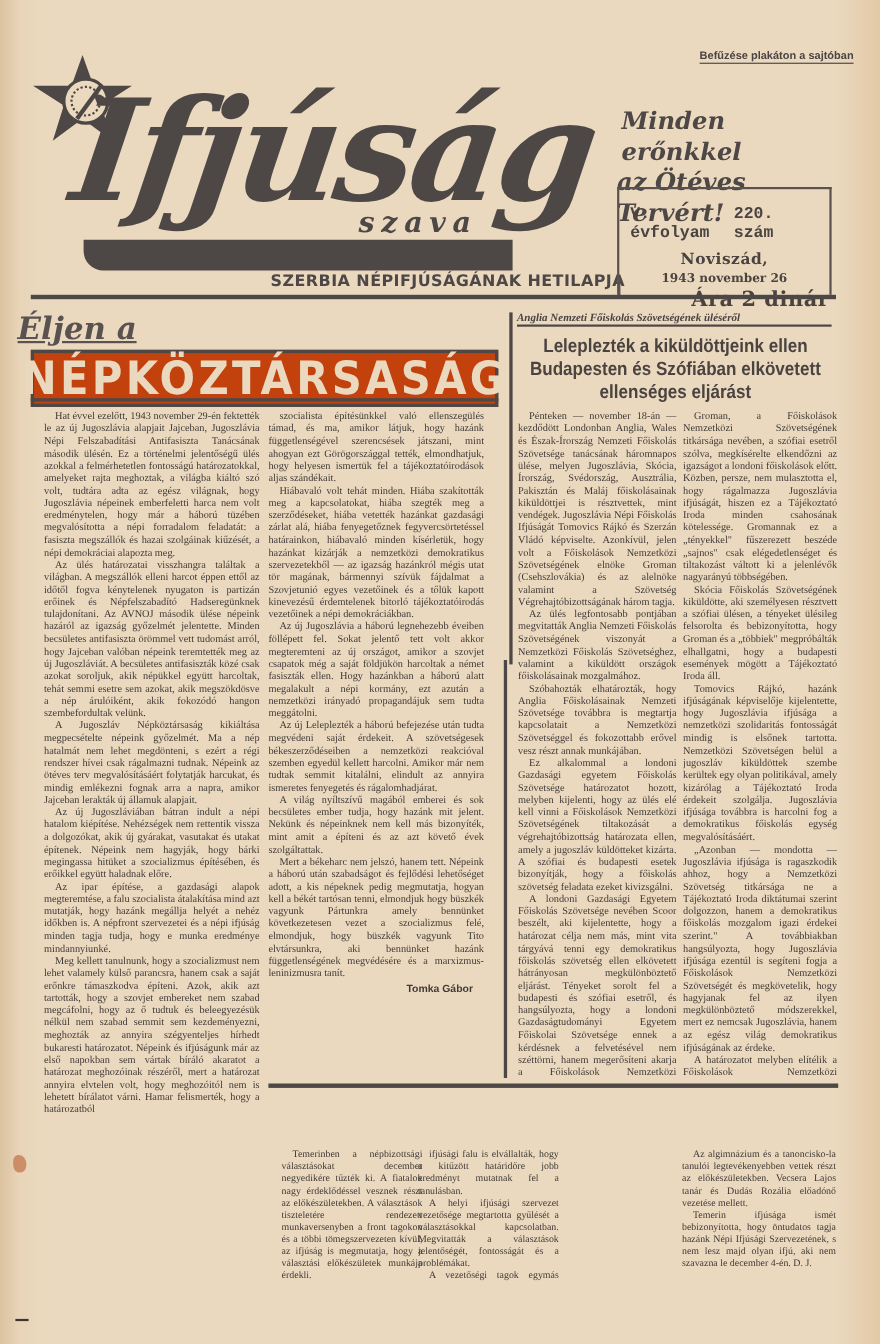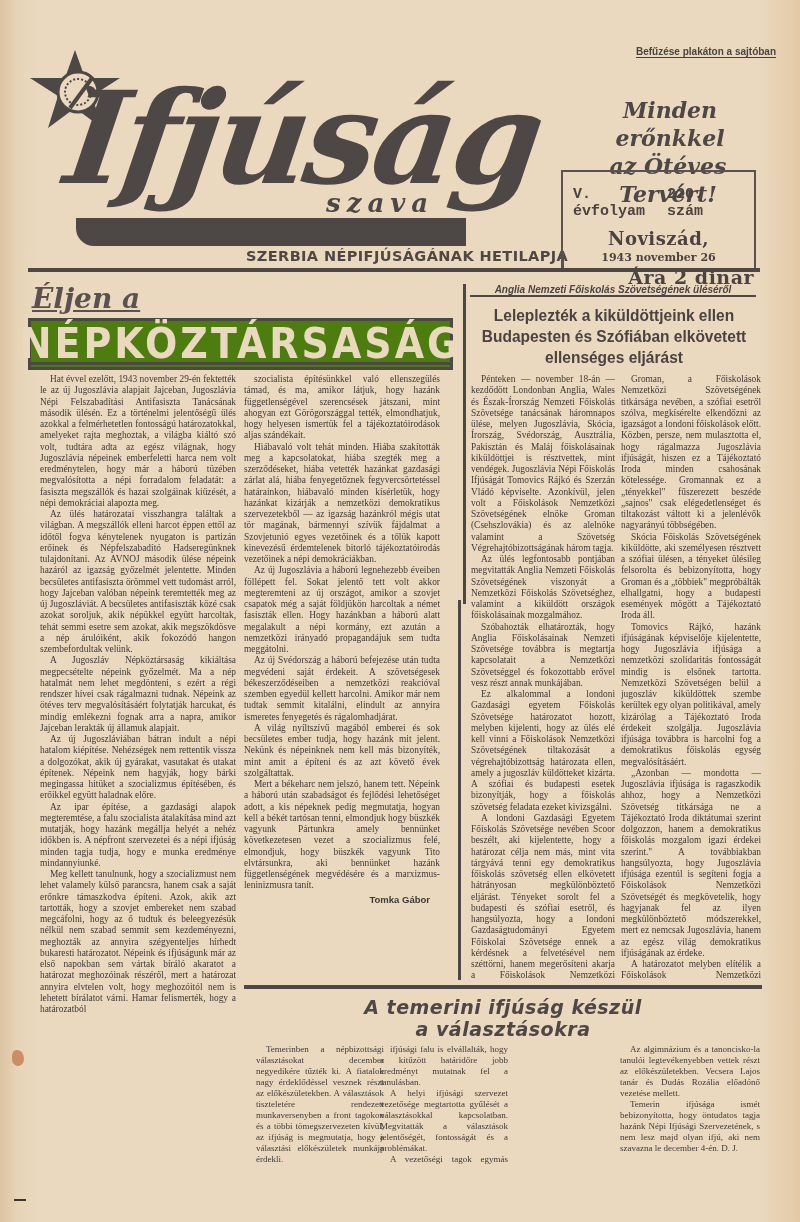--- a/index.html
+++ b/index.html
@@ -39,62 +39,62 @@
     color: #4d4746; letter-spacing: 0.4px;
   }
   .top-note {
     position: absolute; left: 636px; top: 46px;
     font-family: "Liberation Sans", sans-serif; font-weight: bold; font-size: 10px;
     color: #4b4444; border-bottom: 1px solid #404040;
   }
   .slogan {
     position: absolute; left: 565px; top: 96px; width: 210px;
     font-family: "DejaVu Serif", serif; font-style: italic; font-weight: bold;
-    font-size: 22px; line-height: 28px; color: #4d4746; text-align: center;
+    font-size: 22px; line-height: 28px; color: #4d4746; text-align: left;
   }
   .slogan span { display: block; }
   .slogan .l2 { margin-left: -4px; }
 
   .infobox {
     position: absolute; left: 561px; top: 170px; width: 195px; height: 98px;
     border: 2px solid #5a5250; border-bottom: none;
   }
   .infobox .row1 { display: flex; justify-content: space-between; padding: 14px 10px 0 10px;
     font-family: Liberation Mono, monospace; font-weight: bold; font-size: 15px; }
-  .infobox .place { text-align: center; margin-top: 8px; font-family: "DejaVu Serif", serif; font-weight: bold; font-size: 18px; letter-spacing: 0.5px; }
+  .infobox .place { text-align: center; margin-top: 8px; font-family: "DejaVu Serif", serif; font-weight: bold; font-size: 14px; letter-spacing: 0.5px; }
   .infobox .date { text-align: center; margin-top: 2px; font-family: "DejaVu Serif", serif; font-weight: bold; font-size: 11px; }
   .infobox .price { text-align: right; margin-top: 2px; font-family: "DejaVu Serif", serif; font-weight: bold; font-size: 19px; letter-spacing: 0.5px; }
 
   .rule-mast { position: absolute; left: 28px; top: 268px; width: 732px; height: 4px; background: #4d4746; }
   .vsep-mast { position: absolute; left: 562px; top: 252px; width: 2px; height: 18px; background: #5a5250; }
 
   
   .eljen {
-    position: absolute; left: 32px; top: 282px;
+    position: absolute; left: 16px; top: 282px;
     font-family: "DejaVu Serif", serif; font-style: italic; font-weight: bold;
     font-size: 28px; color: #5a5250; text-decoration: underline;
   }
   .banner {
     position: absolute; left: 28px; top: 318px; width: 425px; height: 52px;
-    border: 3px solid #4d4746; background: #4d7c0f;
+    border: 3px solid #4d4746; background: #c2410c;
     display: flex; align-items: center; justify-content: center;
   }
   .banner span {
     font-family: "DejaVu Sans", sans-serif; font-weight: bold; font-size: 38px; line-height: 1;
     color: #ead9bf; letter-spacing: 3px;
     transform: scaleY(1.1);
   }
   .banner-rule { position: absolute; left: 28px; top: 362px; width: 425px; height: 3px; background: #4d4746; }
 
   
   .vrule-right { position: absolute; left: 463px; top: 284px; width: 3px; height: 320px; background: #4d4746; }
   .kicker {
     position: absolute; left: 470px; top: 284px; width: 286px;
-    font-family: Liberation Sans, sans-serif; font-style: italic; font-weight: bold;
-    font-size: 10px; color: #4b4444; border-bottom: 2px solid #4d4746; padding-bottom: 0; text-align: center;
+    font-family: Liberation Serif, serif; font-style: italic; font-weight: bold;
+    font-size: 10px; color: #4b4444; border-bottom: 2px solid #4d4746; padding-bottom: 0; 
   }
   .headline {
     position: absolute; left: 468px; top: 304px; width: 292px; text-align: center;
     font-family: "Liberation Sans", sans-serif; font-weight: bold; font-size: 15.5px;
     line-height: 19px; color: #4a4340; transform: scaleY(1.12); transform-origin: top;
   }
 
   
   .col {
     position: absolute;
@@ -185,21 +185,21 @@
     <p>A Jugoszláv Népköztársaság kikiáltása megpecsételte népeink győzelmét. Ma a nép hatalmát nem lehet megdönteni, s ezért a régi rendszer hívei csak rágalmazni tudnak. Népeink az ötéves terv megvalósításáért folytatják harcukat, és mindig emlékezni fognak arra a napra, amikor Jajceban lerakták új államuk alapjait.</p>
     <p>Az új Jugoszláviában bátran indult a népi hatalom kiépítése. Nehézségek nem rettentik vissza a dolgozókat, akik új gyárakat, vasutakat és utakat építenek. Népeink nem hagyják, hogy bárki megingassa hitüket a szocializmus építésében, és erőikkel együtt haladnak előre.</p>
     <p>Az ipar építése, a gazdasági alapok megteremtése, a falu szocialista átalakítása mind azt mutatják, hogy hazánk megállja helyét a nehéz időkben is. A népfront szervezetei és a népi ifjúság minden tagja tudja, hogy e munka eredménye mindannyiunké.</p>
     <p>Meg kellett tanulnunk, hogy a szocializmust nem lehet valamely külső parancsra, hanem csak a saját erőnkre támaszkodva építeni. Azok, akik azt tartották, hogy a szovjet embereket nem szabad megcáfolni, hogy az ő tudtuk és beleegyezésük nélkül nem szabad semmit sem kezdeményezni, meghozták az annyira szégyenteljes hírhedt bukaresti határozatot. Népeink és ifjúságunk már az első napokban sem vártak bíráló akaratot a határozat meghozóinak részéről, mert a határozat annyira elvtelen volt, hogy meghozóitól nem is lehetett bírálatot várni. Hamar felismerték, hogy a határozatból</p>
   </div>
 
   <div class="col c2">
     <p>szocialista építésünkkel való ellenszegülés támad, és ma, amikor látjuk, hogy hazánk függetlenségével szerencsések játszani, mint ahogyan ezt Görögországgal tették, elmondhatjuk, hogy helyesen ismertük fel a tájékoztatóirodások aljas szándékait.</p>
     <p>Hiábavaló volt tehát minden. Hiába szakították meg a kapcsolatokat, hiába szegték meg a szerződéseket, hiába vetették hazánkat gazdasági zárlat alá, hiába fenyegetőznek fegyvercsörtetéssel határainkon, hiábavaló minden kísérletük, hogy hazánkat kizárják a nemzetközi demokratikus szervezetekből — az igazság hazánkról mégis utat tör magának, bármennyi szívük fájdalmat a Szovjetunió egyes vezetőinek és a tőlük kapott kinevezésű érdemtelenek bitorló tájékoztatóirodás vezetőinek a népi demokráciákban.</p>
     <p>Az új Jugoszlávia a háború legnehezebb éveiben föllépett fel. Sokat jelentő tett volt akkor megteremteni az új országot, amikor a szovjet csapatok még a saját földjükön harcoltak a német fasiszták ellen. Hogy hazánkban a háború alatt megalakult a népi kormány, ezt azután a nemzetközi irányadó propagandájuk sem tudta meggátolni.</p>
-    <p>Az új Svédország a háború befejezése után tudta megvédeni saját érdekeit. A szövetségesek békeszerződéseiben a nemzetközi reakcióval szemben egyedül kellett harcolni. Amikor már nem tudtak semmit kitalálni, elindult az annyira ismeretes fenyegetés és rágalomhadjárat.</p>
+    <p>Az új Leleplezték a háború befejezése után tudta megvédeni saját érdekeit. A szövetségesek békeszerződéseiben a nemzetközi reakcióval szemben egyedül kellett harcolni. Amikor már nem tudtak semmit kitalálni, elindult az annyira ismeretes fenyegetés és rágalomhadjárat.</p>
     <p>A világ nyíltszívű magából emberei és sok becsületes ember tudja, hogy hazánk mit jelent. Nekünk és népeinknek nem kell más bizonyíték, mint amit a építeni és az azt követő évek szolgáltattak.</p>
     <p>Mert a békeharc nem jelszó, hanem tett. Népeink a háború után szabadságot és fejlődési lehetőséget adott, a kis népeknek pedig megmutatja, hogyan kell a békét tartósan tenni, elmondjuk hogy büszkék vagyunk Pártunkra amely bennünket következetesen vezet a szocializmus felé, elmondjuk, hogy büszkék vagyunk Tito elvtársunkra, aki bennünket hazánk függetlenségének megvédésére és a marxizmus-leninizmusra tanít.</p>
     <div class="sig">Tomka Gábor</div>
   </div>
 
   <div class="vrule-mid"></div>
   <div class="col c3">
     <p>Pénteken — november 18-án — kezdődött Londonban Anglia, Wales és Észak-Írország Nemzeti Főiskolás Szövetsége tanácsának háromnapos ülése, melyen Jugoszlávia, Skócia, Írország, Svédország, Ausztrália, Pakisztán és Maláj főiskolásainak kiküldöttjei is résztvettek, mint vendégek. Jugoszlávia Népi Főiskolás Ifjúságát Tomovics Rájkó és Szerzán Vládó képviselte. Azonkívül, jelen volt a Főiskolások Nemzetközi Szövetségének elnöke Groman (Csehszlovákia) és az alelnöke valamint a Szövetség Végrehajtóbizottságának három tagja.</p>
     <p>Az ülés legfontosabb pontjában megvitatták Anglia Nemzeti Főiskolás Szövetségének viszonyát a Nemzetközi Főiskolás Szövetséghez, valamint a kiküldött országok főiskolásainak mozgalmához.</p>
     <p>Szóbahozták elhatározták, hogy Anglia Főiskolásainak Nemzeti Szövetsége továbbra is megtartja kapcsolatait a Nemzetközi Szövetséggel és fokozottabb erővel vesz részt annak munkájában.</p>
@@ -209,24 +209,20 @@
   <div class="col c4">
     <p>Groman, a Főiskolások Nemzetközi Szövetségének titkársága nevében, a szófiai esetről szólva, megkísérelte elkendőzni az igazságot a londoni főiskolások előtt. Közben, persze, nem mulasztotta el, hogy rágalmazza Jugoszlávia ifjúságát, hiszen ez a Tájékoztató Iroda minden csahosának kötelessége. Gromannak ez a „tényekkel" fűszerezett beszéde „sajnos" csak elégedetlenséget és tiltakozást váltott ki a jelenlévők nagyarányú többségében.</p>
     <p>Skócia Főiskolás Szövetségének kiküldötte, aki személyesen résztvett a szófiai ülésen, a tényeket ülésileg felsorolta és bebizonyította, hogy Groman és a „többiek" megpróbálták elhallgatni, hogy a budapesti események mögött a Tájékoztató Iroda áll.</p>
     <p>Tomovics Rájkó, hazánk ifjúságának képviselője kijelentette, hogy Jugoszlávia ifjúsága a nemzetközi szolidaritás fontosságát mindig is elsőnek tartotta. Nemzetközi Szövetségen belül a jugoszláv kiküldöttek szembe kerültek egy olyan politikával, amely kizárólag a Tájékoztató Iroda érdekeit szolgálja. Jugoszlávia ifjúsága továbbra is harcolni fog a demokratikus főiskolás egység megvalósításáért.</p>
     <p>„Azonban — mondotta — Jugoszlávia ifjúsága is ragaszkodik ahhoz, hogy a Nemzetközi Szövetség titkársága ne a Tájékoztató Iroda diktátumai szerint dolgozzon, hanem a demokratikus főiskolás mozgalom igazi érdekei szerint." A továbbiakban hangsúlyozta, hogy Jugoszlávia ifjúsága ezentúl is segíteni fogja a Főiskolások Nemzetközi Szövetségét és megkövetelik, hogy hagyjanak fel az ilyen megkülönböztető módszerekkel, mert ez nemcsak Jugoszlávia, hanem az egész világ demokratikus ifjúságának az érdeke.</p>
     <p>A határozatot melyben elítélik a Főiskolások Nemzetközi Szövetségének ilyen eljárását a jugoszláv kiküldöttekkel szemben, 115 szavazattal 5 ellen, elfogadták, míg 8 kiküldött nem szavazott.</p>
 
   </div>
 
   <div class="rule-bottom"></div>
-  <div class="bottom-head">
-    <div>A temerini ifjúság készül</div>
-    <div>a választásokra</div>
-  </div>
   <div class="col b1">
     <p>Temerinben a népbizottsági választásokat december negyedikére tűzték ki. A fiatalok nagy érdeklődéssel vesznek részt az előkészületekben. A választások tiszteletére rendezett munkaversenyben a front tagokon és a többi tömegszervezeten kívül, az ifjúság is megmutatja, hogy a választási előkészületek munkája érdekli.</p>
 
   </div>
   <div class="col b2">
     <p>ifjúsági falu is elvállalták, hogy a kitűzött határidőre jobb eredményt mutatnak fel a tanulásban.</p>
     <p>A helyi ifjúsági szervezet vezetősége megtartotta gyűlését a választásokkal kapcsolatban. Megvitatták a választások jelentőségét, fontosságát és a problémákat.</p>
     <p>A vezetőségi tagok egymás között felosztották az alapszervezeteket, s így lehetővé tették, hogy minden ifjúsági alapszervezetben megfelelő időben tarthassák meg az összejöveteleket, amelyen ismertetik a feladatokat.</p>
   </div>
   <div class="col b3" style="left:516px;width:100px;"></div>

